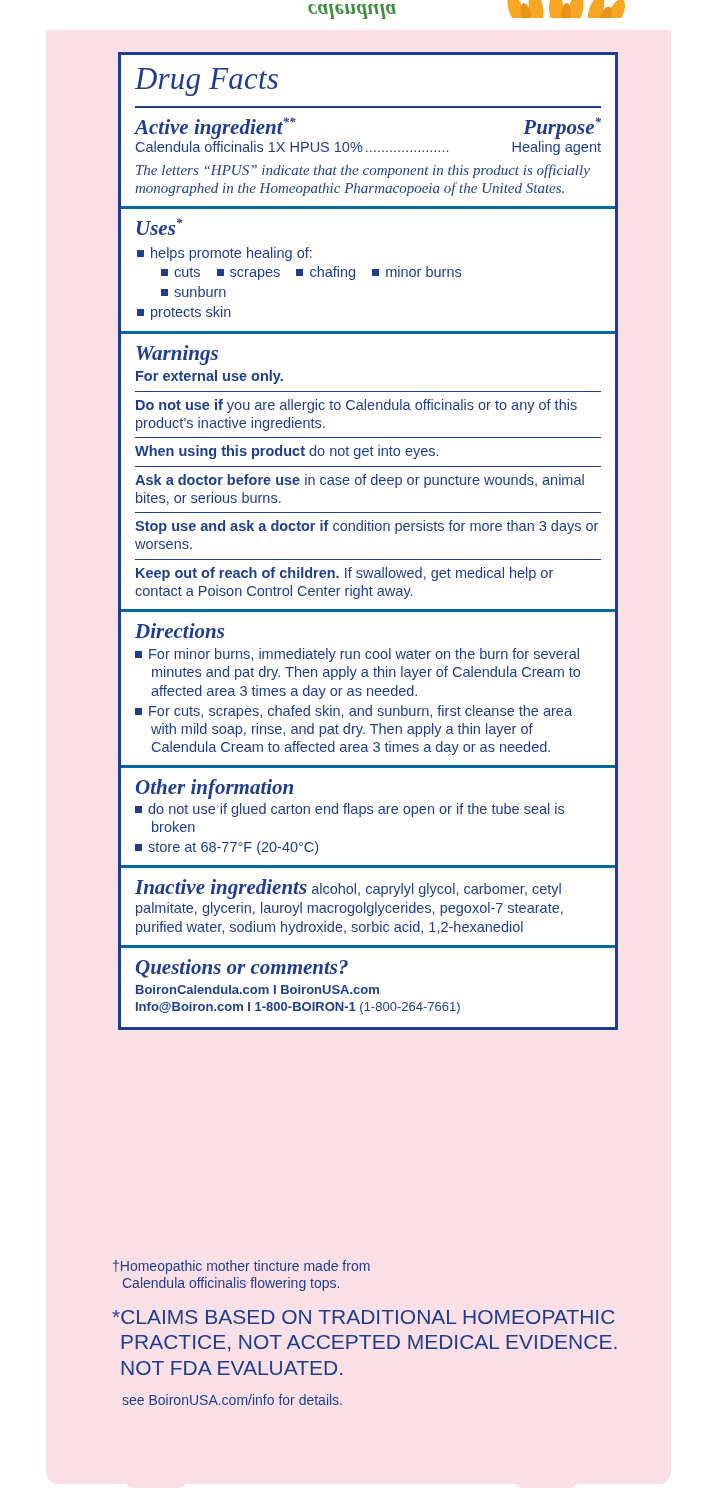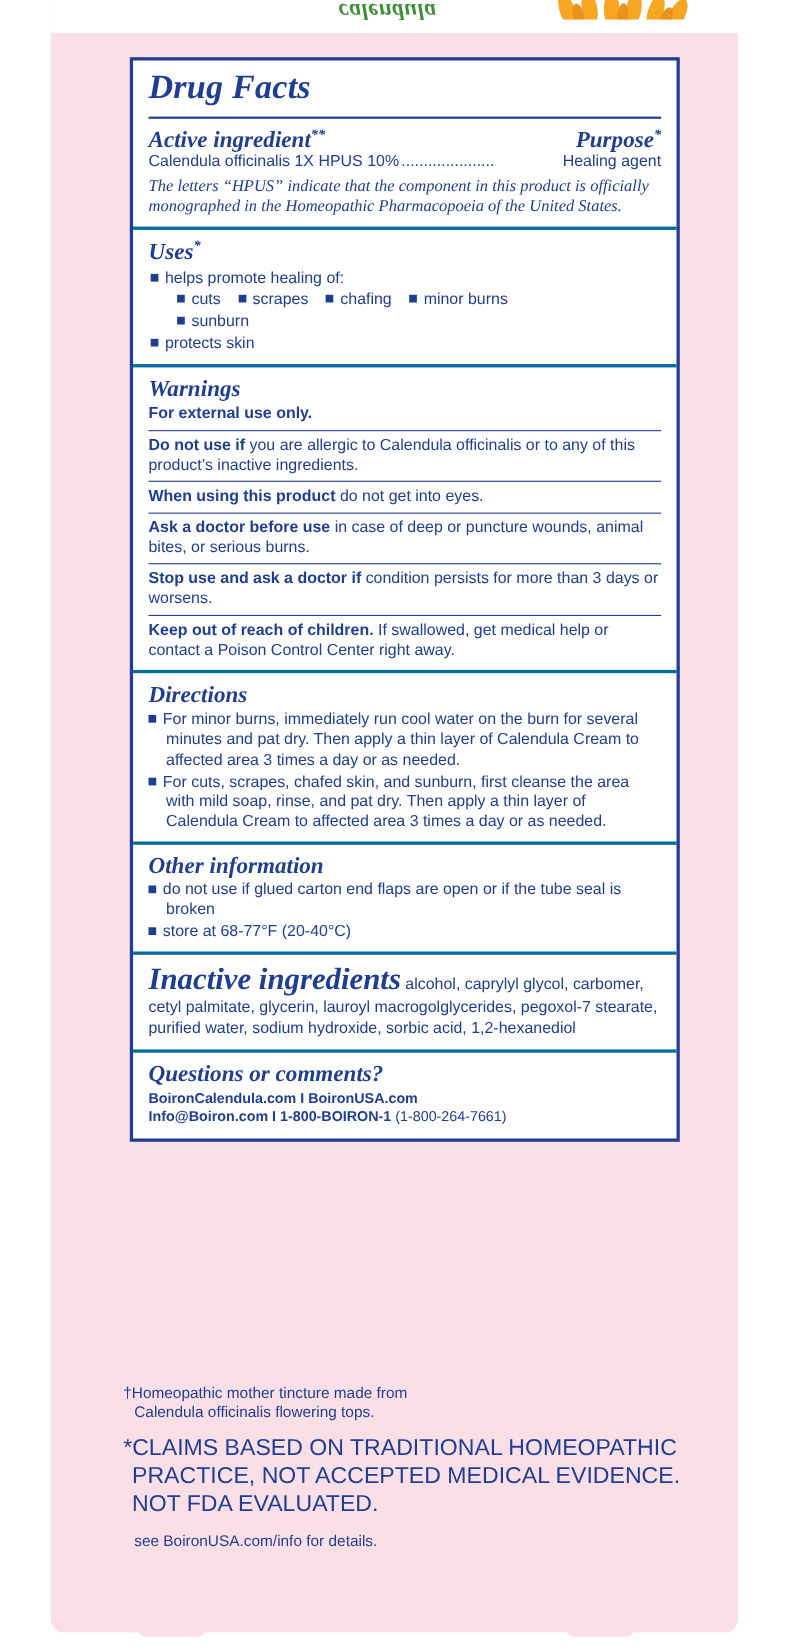--- a/index.html
+++ b/index.html
@@ -92,21 +92,21 @@
   }
   .section {
     border-bottom: 3px solid #0369a1;
     padding: 7px 14px 9px 14px;
   }
   .section:last-child { border-bottom: none; }
 
   .title {
     font-family: "Liberation Serif", serif;
     font-style: italic;
-    font-weight: bold;
+    font-weight: normal;
     font-size: 31px;
     letter-spacing: 0.2px;
     padding: 8px 14px 4px 14px;
     line-height: 1.05;
   }
   .title-rule {
     height: 2px;
     background: #1f3e91;
     margin: 6px 14px 0 14px;
   }
@@ -330,21 +330,21 @@
     <div class="oi-line">
       <span class="sq"></span><span>do not use if glued carton end flaps are open or if the tube seal is broken</span>
     </div>
     <div class="oi-line">
       <span class="sq"></span><span>store at 68-77°F (20-40°C)</span>
     </div>
   </div>
 
   <div class="section">
     <div class="txt" style="line-height:1.3;">
-      <span class="head" style="font-size:28px;">Inactive ingredients</span>
+      <span class="head" style="font-size:21px;">Inactive ingredients</span>
       <span>alcohol, caprylyl glycol, carbomer, cetyl palmitate, glycerin, lauroyl macrogolglycerides, pegoxol-7 stearate, purified water, sodium hydroxide, sorbic acid, 1,2-hexanediol</span>
     </div>
   </div>
 
   <div class="section" style="padding-bottom:11px;">
     <div class="q-title">Questions or comments?</div>
     <div class="q-line">BoironCalendula.com  I  BoironUSA.com</div>
     <div class="q-line">
       <span>Info@Boiron.com  I  1-800-BOIRON-1</span><span class="light"> (1-800-264-7661)</span>
     </div>

